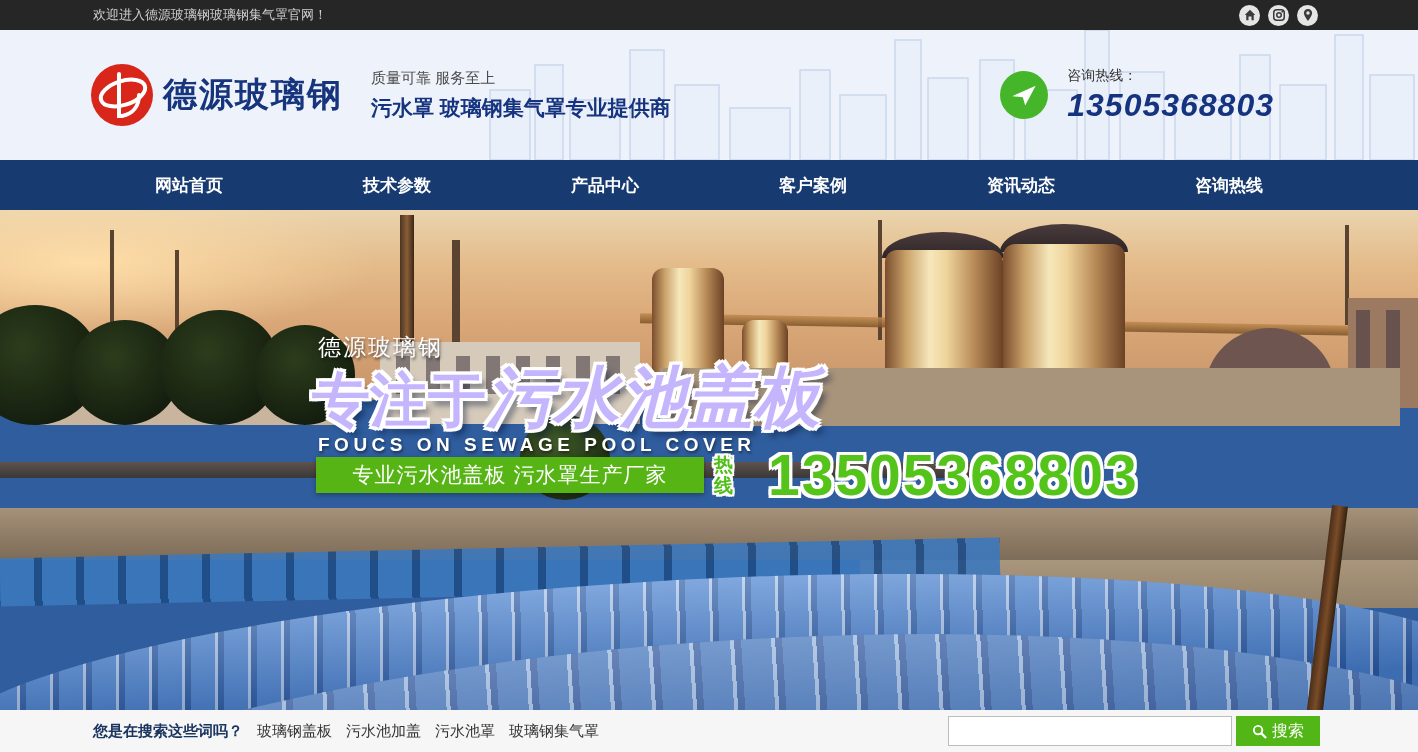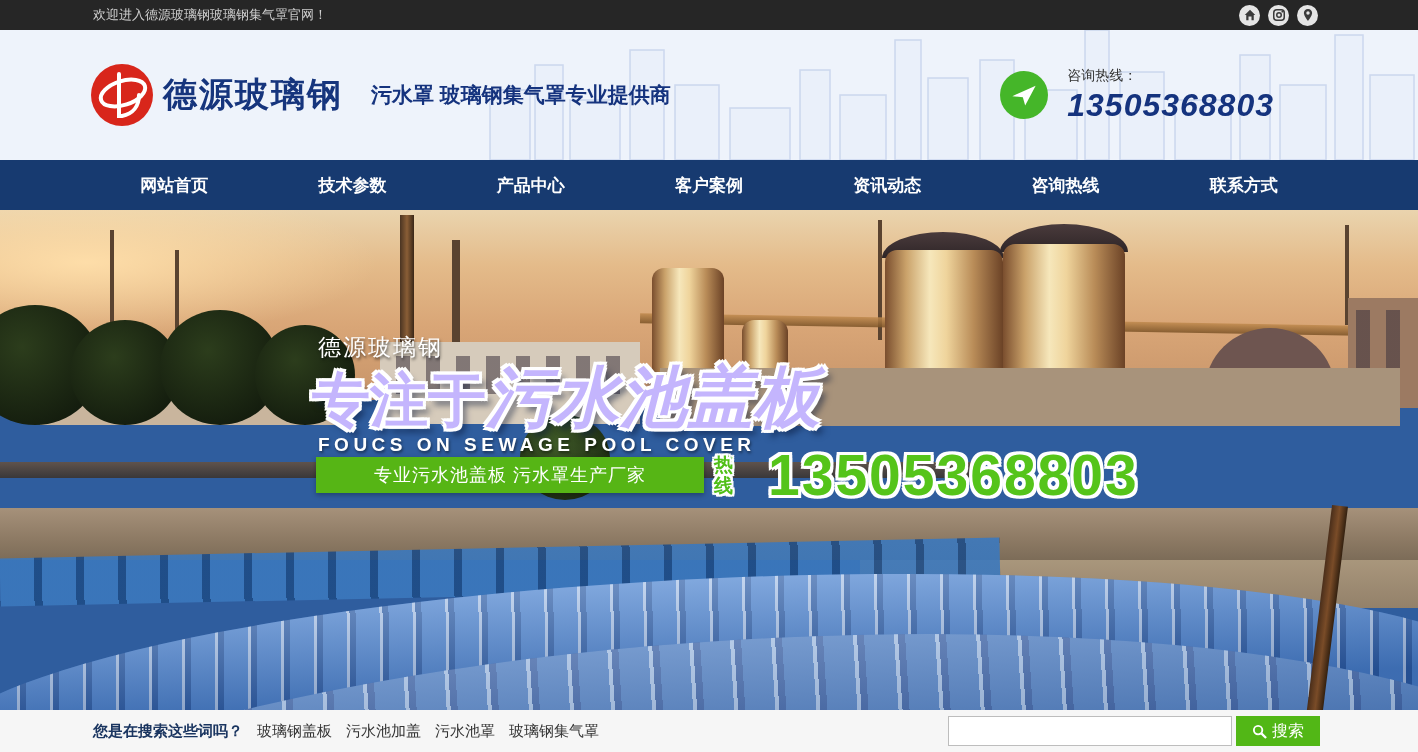--- a/index.html
+++ b/index.html
@@ -55,21 +55,21 @@
   .arch2 { left:-8%; top:430px; width:120%; height:230px; transform:rotate(-3.5deg);
            background:repeating-linear-gradient(90deg,#3b6fb9 0 30px,#96b4dd 30px 34px,#27519b 34px 41px); }
   .pole { left:1318px; top:295px; width:16px; height:230px; background:linear-gradient(90deg,#4a2e1a,#7a4c28,#33200f); transform:rotate(7deg); }
 
   .hero-brand { left:318px; top:122px; color:#fff; font-size:23px; letter-spacing:2px; text-shadow:1px 2px 3px rgba(0,0,0,.6); }
   .hero-title { left:312px; top:143px; white-space:nowrap; color:#c4b5fd; font-weight:bold;
       text-shadow:-3px -3px 0 #fff,3px -3px 0 #fff,-3px 3px 0 #fff,3px 3px 0 #fff,0 -3px 0 #fff,0 3px 0 #fff,-3px 0 0 #fff,3px 0 0 #fff,6px 7px 6px rgba(10,25,60,.55); }
   .hero-title .t-prefix { position:static; font-size:58px; }
   .hero-title .t-main { position:static; font-size:66px; font-style:italic; letter-spacing:1px; }
   .hero-sub { left:318px; top:224px; color:#fff; font-size:19px; font-weight:bold; letter-spacing:4.5px; text-shadow:1px 2px 3px rgba(0,0,0,.5); }
-  .hero-banner { left:316px; top:247px; width:388px; height:36px; background:#56b515; color:#fff; font-size:18px; display:flex; align-items:center; justify-content:center; letter-spacing:1px; box-shadow:0 2px 5px rgba(0,0,0,.3); }
+  .hero-banner { left:316px; top:247px; width:388px; height:36px; background:#56b515; color:#fff; font-size:21px; display:flex; align-items:center; justify-content:center; letter-spacing:1px; box-shadow:0 2px 5px rgba(0,0,0,.3); }
   .sales-label { left:714px; top:244px; color:#4fbf17; font-size:19px; font-weight:bold; line-height:21px; letter-spacing:2px;
       text-shadow:-2px -2px 0 #fff,2px -2px 0 #fff,-2px 2px 0 #fff,2px 2px 0 #fff,0 -2px 0 #fff,0 2px 0 #fff,-2px 0 0 #fff,2px 0 0 #fff; }
   .sales-number { left:768px; top:232px; color:#55c41a; font-size:57px; font-weight:800; letter-spacing:2px;
       text-shadow:-3px -3px 0 #fff,3px -3px 0 #fff,-3px 3px 0 #fff,3px 3px 0 #fff,0 -3px 0 #fff,0 3px 0 #fff,-3px 0 0 #fff,3px 0 0 #fff; }
 
   
   .footbar { height:42px; background:#f6f6f6; display:flex; align-items:center; padding:0 98px 0 93px; }
   .foot-prompt { font-size:15px; font-weight:bold; color:#1a3560; margin-right:14px; }
   .foot-links { display:flex; gap:14px; }
   .foot-link { font-size:15px; color:#333; text-decoration:none; cursor:pointer; }
@@ -130,20 +130,21 @@
   <div class="header-inner">
     <div class="logo-wrap">
       <svg width="66" height="66" viewBox="0 0 66 66">
         <circle cx="33" cy="33" r="31" fill="#d8261b"></circle>
         <ellipse cx="34" cy="31" rx="23" ry="12" fill="none" stroke="#fff" stroke-width="4" transform="rotate(-18 34 31)"></ellipse>
         <path d="M30 12 L30 54 L33 54 C44 52 50 44 50 33" fill="none" stroke="#fff" stroke-width="4" stroke-linecap="round"></path>
       </svg>
       <span class="logo-text">德源玻璃钢</span>
     </div>
     <div class="slogan">
+      <div class="slogan-small">质量可靠 服务至上</div>
       <div class="slogan-big">污水罩 玻璃钢集气罩专业提供商</div>
     </div>
     <div class="hotline">
       <span class="plane-circle">
         <svg width="28" height="28" viewBox="0 0 24 24">
             <path d="M2 13 L22 4 L13 21 L11 14 Z" fill="#fff"></path>
             <path d="M11 14 L22 4 L13 12 Z" fill="#cfe9c4"></path>
           </svg>
       </span>
       <div>
@@ -155,21 +156,20 @@
 </div>
 
 <div class="nav">
   <div class="nav-inner">
     <a class="nav-item">网站首页</a>
     <a class="nav-item">技术参数</a>
     <a class="nav-item">产品中心</a>
     <a class="nav-item">客户案例</a>
     <a class="nav-item">资讯动态</a>
     <a class="nav-item">咨询热线</a>
-    <a class="nav-item">联系方式</a>
   </div>
 </div>
 
 <div class="hero">
 
   <div class="sky"></div>
   <div class="glow"></div>
 
   <div class="mast" style="left:110px;top:20px;height:140px;"></div>
   <div class="mast" style="left:175px;top:40px;height:120px;"></div>

